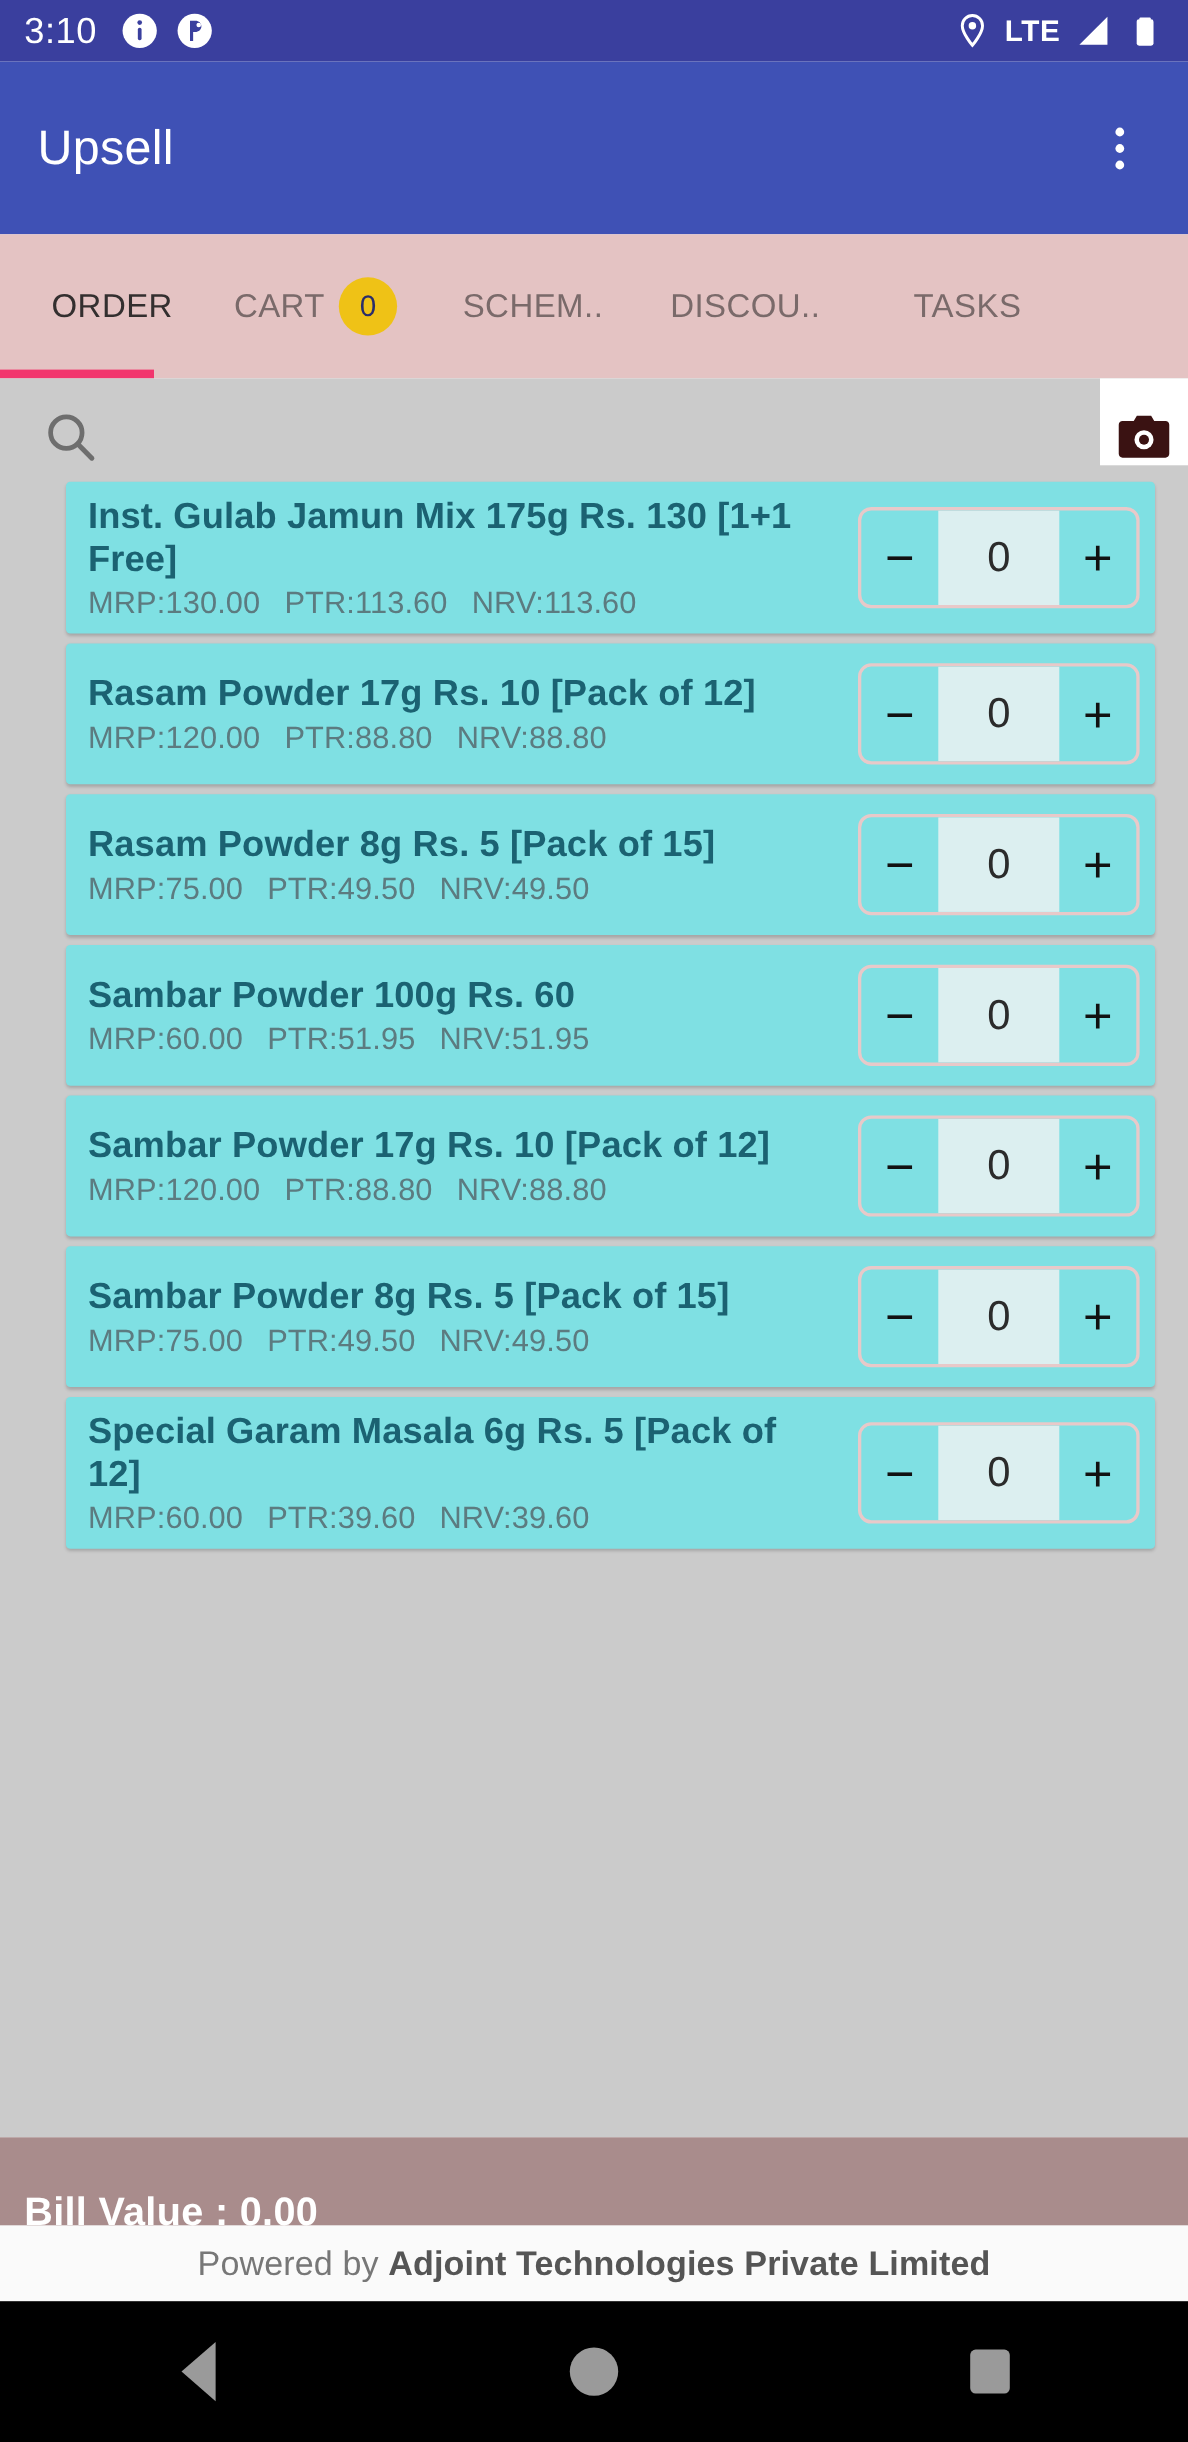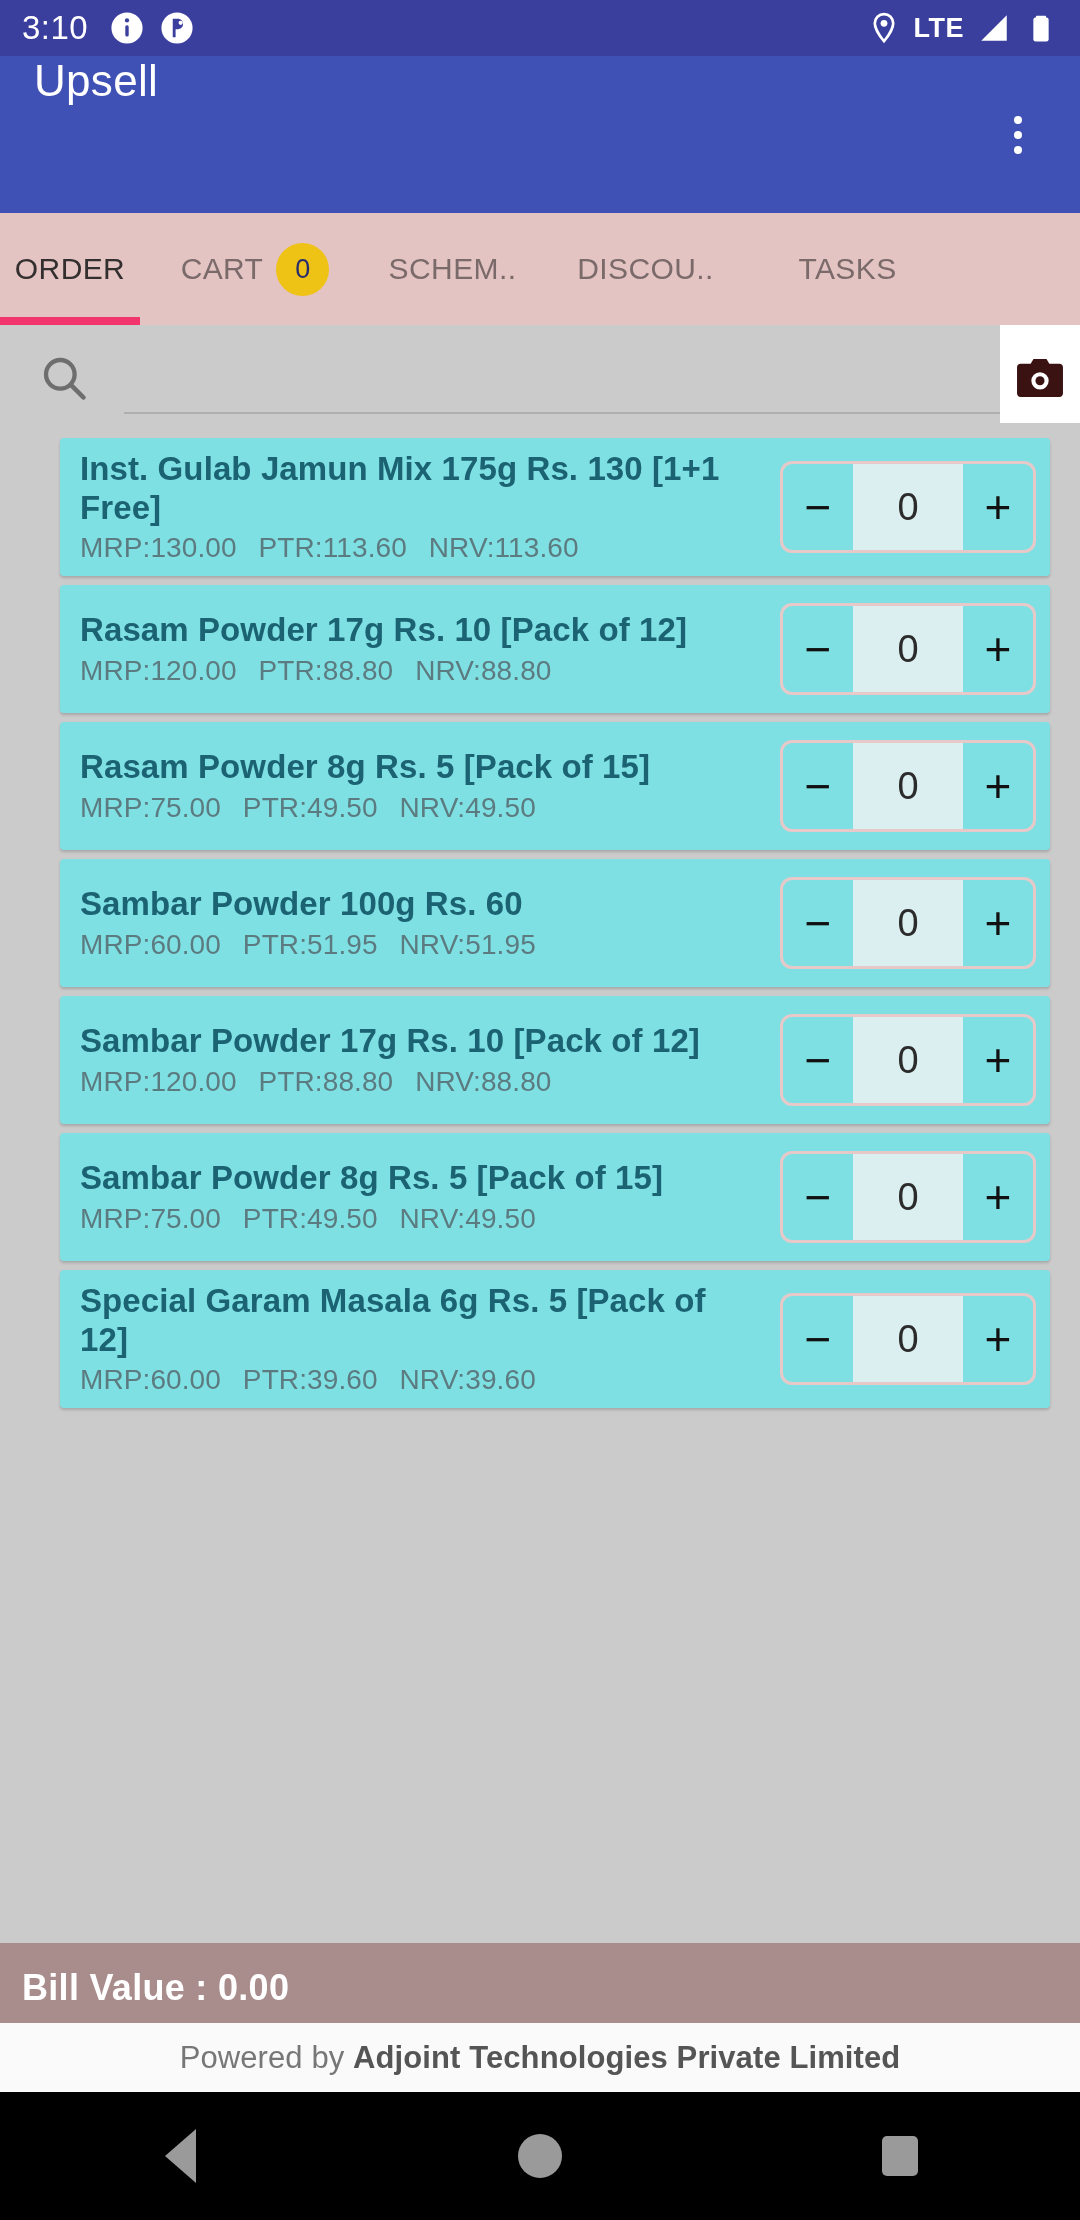--- a/index.html
+++ b/index.html
@@ -17,30 +17,30 @@
   }
   .sb-time{font-size:33px;letter-spacing:.5px;font-weight:400;}
   .sb-left-icons{display:flex;align-items:center;gap:16px;margin-left:22px;}
   .sb-ico{width:34px;height:34px;display:block;}
   .sb-right{margin-left:auto;display:flex;align-items:center;gap:13px;}
   .sb-lte{font-size:27px;font-weight:700;letter-spacing:.5px;}
 
   
   .appbar{
     height:157px;background:#3F51B5;color:#fff;
-    display:flex;padding:0 34px;box-sizing:border-box;
+    display:flex;align-items:center;padding:0 34px;box-sizing:border-box;
   }
   .appbar-title{font-size:44px;font-weight:400;letter-spacing:.3px;}
   .appbar-actions{margin-left:auto;display:flex;align-items:center;}
   .kebab{width:56px;height:56px;display:flex;flex-direction:column;align-items:center;justify-content:center;gap:7px;cursor:pointer;}
   .kebab i{display:block;width:8px;height:8px;border-radius:50%;background:#fff;}
 
   
   .tabbar{
-    height:112px;background:#E4C3C3;display:flex;align-items:center;position:relative;
+    height:131px;background:#E4C3C3;display:flex;align-items:center;position:relative;padding-left:32px;
   }
   .tab{
     flex:0 0 auto;display:flex;align-items:center;justify-content:center;
     height:100%;color:#7A6A6A;font-size:30px;letter-spacing:.4px;cursor:pointer;
     box-sizing:border-box;
   }
   .tab.active{color:#332F2F;}
   .tab-order{width:140px;margin-left:0px;}
   .tab-cart{width:180px;margin-left:25px;}
   .tab-disc{width:185px;margin-left:8px;}
@@ -109,21 +109,21 @@
     border:none;font-family:inherit;line-height:1;padding:0;
   }
   .st-val{
     flex:1;background:#DCEFF0;display:flex;align-items:center;justify-content:center;
     font-size:38px;color:#2b2b2b;
   }
 
   
   .billbar{
     position:absolute;left:0;right:0;bottom:188px;height:89px;background:#A98C8C;
-    display:flex;align-items:center;padding-left:22px;box-sizing:border-box;
+    display:flex;align-items:flex-end;padding-left:22px;box-sizing:border-box;
   }
   .bill-text{color:#fff;font-size:36px;font-weight:700;letter-spacing:.3px;}
 
   
   .footer{
     position:absolute;left:0;right:0;bottom:128px;height:69px;background:#FAFAFA;
     display:flex;align-items:center;justify-content:center;
   }
   .footer-text{font-size:31px;color:#777;letter-spacing:.1px;}
   .footer-text b{color:#555;font-weight:700;}

